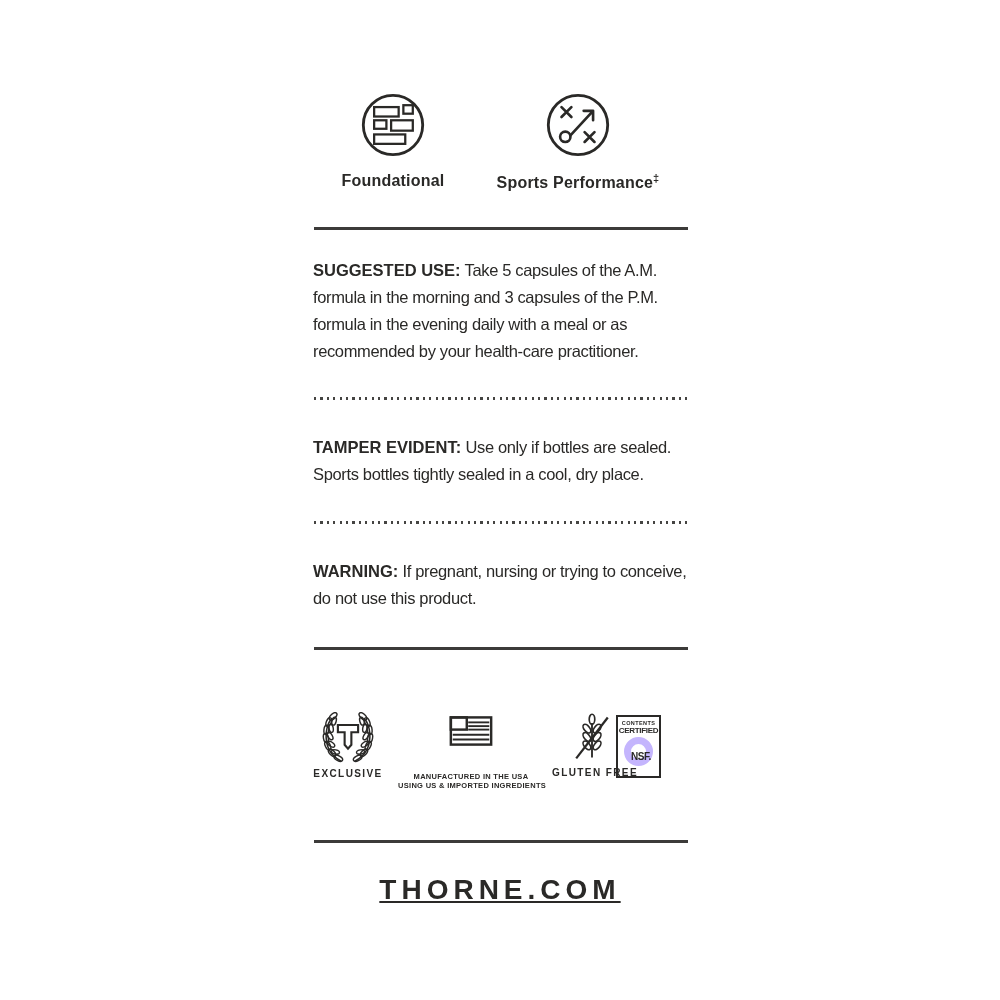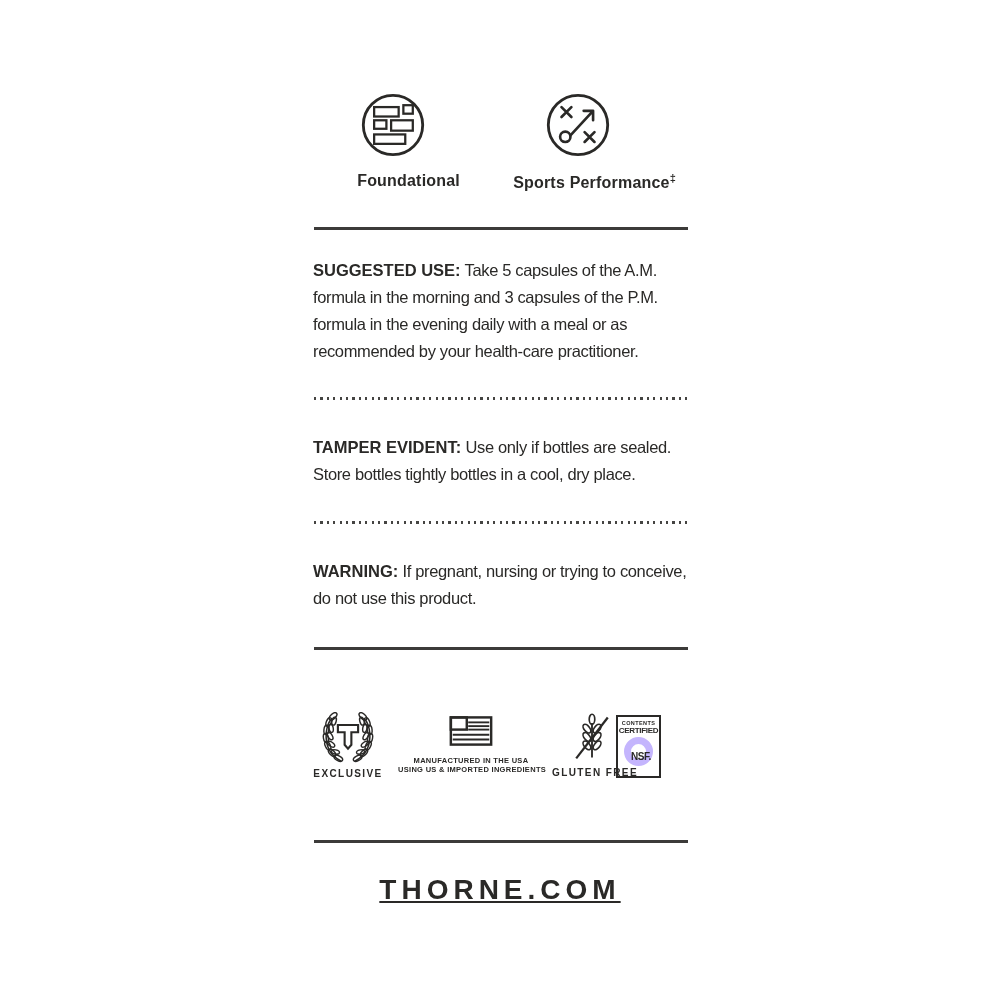--- a/index.html
+++ b/index.html
@@ -1,21 +1,21 @@
 <!DOCTYPE html>
 <html><head>
 <meta charset="utf-8">
 <style>
   html,body{margin:0;padding:0;background:#ffffff;}
   body{width:1000px;height:1000px;overflow:hidden;
        font-family:"Liberation Sans",sans-serif;color:#2a2927;}
   .label{position:relative;width:1000px;height:1000px;background:#ffffff;}
 
   
-  .badge{position:absolute;text-align:right;}
+  .badge{position:absolute;text-align:center;}
   .badge-foundational{left:326px;top:92px;width:134px;}
   .badge-sports{left:480px;top:92px;width:196px;}
   .badge svg{display:block;margin:0 auto;}
   .badge-label{margin-top:14px;font-size:16px;font-weight:700;letter-spacing:.2px;}
   .badge-label sup{font-size:11px;vertical-align:6px;}
 
   
   .rule{position:absolute;left:314px;width:374px;height:2.5px;background:#3c3b39;}
   .dotted{position:absolute;left:314px;width:374px;height:2.6px;
           background-image:repeating-linear-gradient(to right,
@@ -26,21 +26,21 @@
            font-size:16.5px;line-height:27px;letter-spacing:-0.35px;}
   .section .lead{font-weight:700;letter-spacing:0;}
 
   
   .cert{position:absolute;text-align:center;}
   .cert svg{display:block;margin:0 auto;}
   .cert-exclusive{left:306px;top:712px;width:84px;}
   .cert-usa{left:398px;top:716px;width:146px;}
   .cert-gluten{left:552px;top:711px;width:80px;}
   .cert-label{margin-top:4px;font-size:10px;font-weight:700;letter-spacing:1.4px;white-space:nowrap;}
-  .cert-caption{margin-top:10px;font-size:7.5px;font-weight:700;line-height:9px;
+  .cert-caption{margin-top:26px;font-size:7.5px;font-weight:700;line-height:9px;
                 letter-spacing:.3px;white-space:nowrap;}
 
   .nsf{position:absolute;left:616px;top:715px;width:45px;height:63px;
        border:2px solid #2a2927;box-sizing:border-box;text-align:center;}
   .nsf-top{margin-top:3px;font-size:5.5px;font-weight:700;letter-spacing:.4px;}
   .nsf-mid{font-size:8px;font-weight:700;letter-spacing:-.3px;}
   .nsf-circle{width:29px;height:29px;border:7px solid #c4b5fd;border-radius:50%;
               margin:2px auto 0;box-sizing:border-box;line-height:25px;
               font-size:10px;font-weight:700;letter-spacing:-.5px;}
 
@@ -84,21 +84,21 @@
 
   <p class="section" style="top:257px">
     <strong class="lead">SUGGESTED USE:</strong>
     <span>Take 5 capsules of the A.M. formula in the morning and 3 capsules of the P.M. formula in the evening daily with a meal or as recommended by your health-care practitioner.</span>
   </p>
 
   <div class="dotted" style="top:397px"></div>
 
   <p class="section" style="top:434px">
     <strong class="lead">TAMPER EVIDENT:</strong>
-    <span>Use only if bottles are sealed. Store bottles tightly bottles in a cool, dry place.</span>
+    <span>Use only if bottles are sealed. Sports bottles tightly sealed in a cool, dry place.</span>
   </p>
 
   <div class="dotted" style="top:521px"></div>
 
   <p class="section" style="top:558px">
     <strong class="lead">WARNING:</strong>
     <span>If pregnant, nursing or trying to conceive, do not use this product.</span>
   </p>
 
   <div class="rule" style="top:647px"></div>

